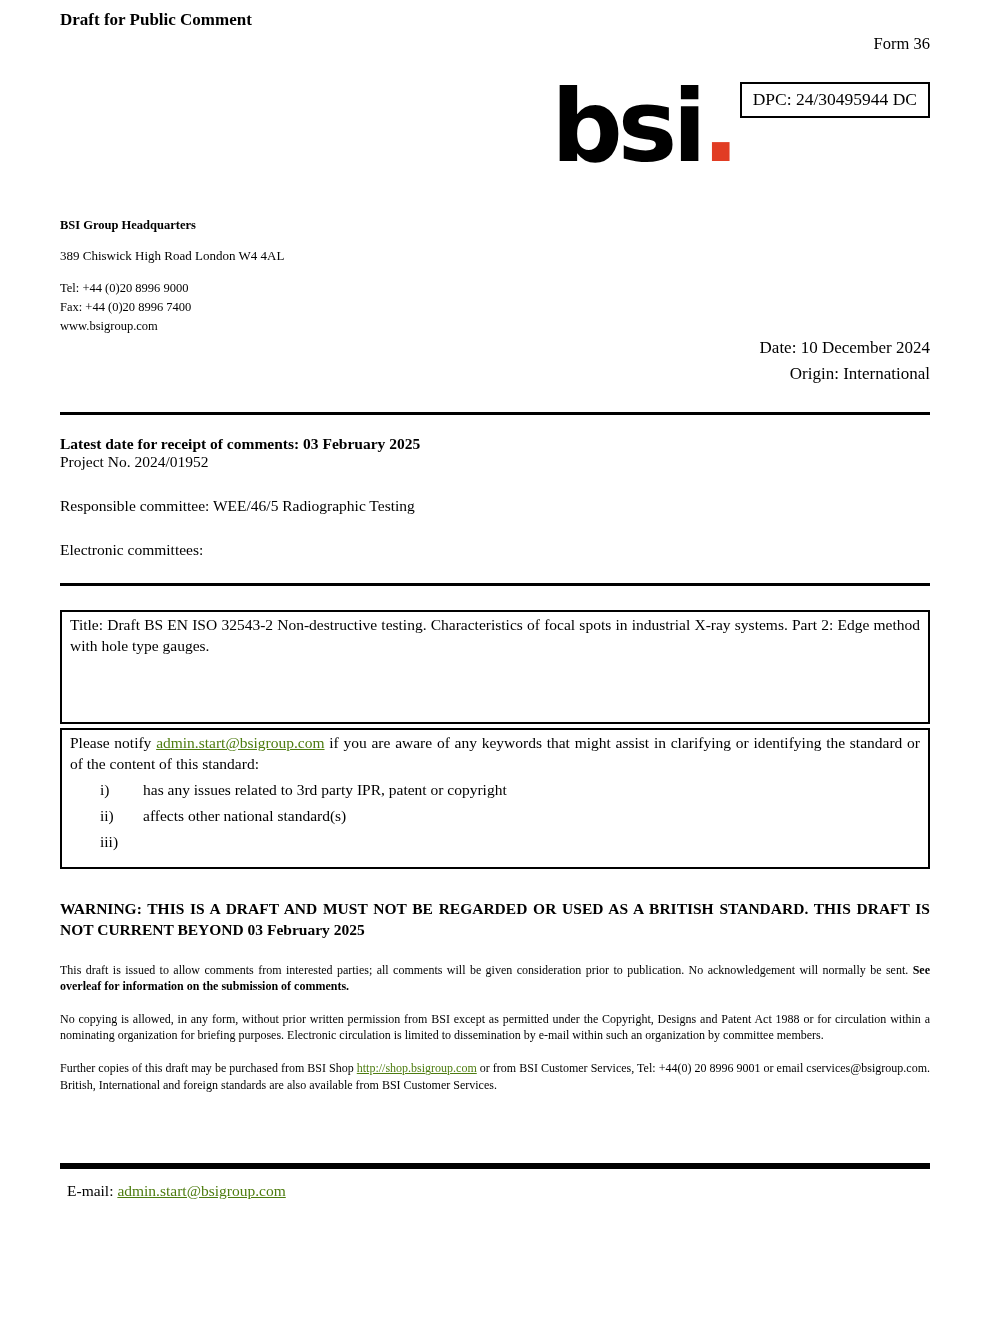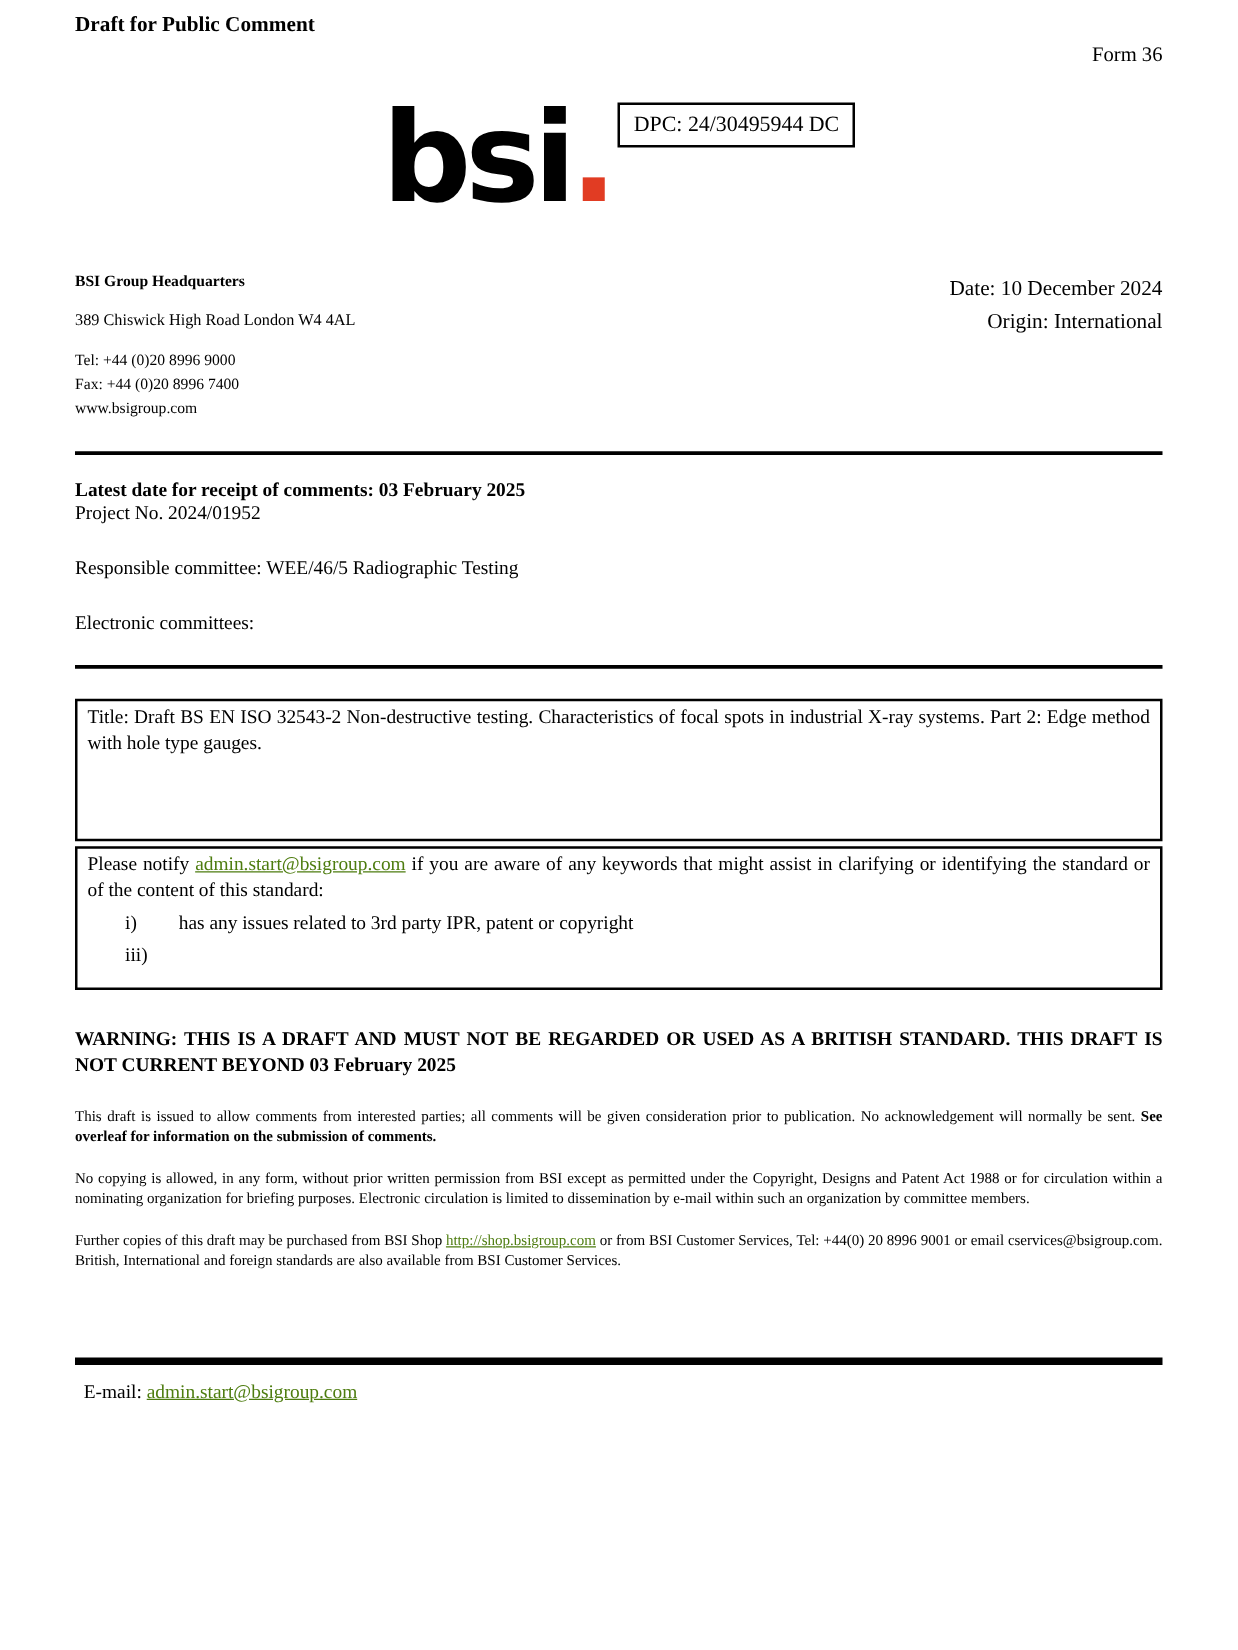--- a/index.html
+++ b/index.html
@@ -6,26 +6,26 @@
   html,body { background:#ffffff; }
   body {
     width:990px; height:1320px; overflow:hidden;
     font-family:"Liberation Serif", serif; color:#000;
   }
   .page { padding:10px 60px 0 60px; }
 
   .draft-label { font-size:17px; font-weight:bold; }
   .form-no { text-align:right; font-size:16.5px; margin-top:4px; }
 
-  .header-row { display:flex; justify-content:center; align-items:flex-start; margin-top:28px; }
+  .header-row { display:flex; justify-content:flex-end; align-items:flex-start; margin-top:28px; }
   .logo { font-family:"DejaVu Sans", sans-serif; font-weight:bold; font-size:100px; line-height:0.9; letter-spacing:-5px; }
   .logo .dot { color:#e13c23; letter-spacing:0; }
   .dpc-box { border:2px solid #000; padding:5px 11px 6px; font-size:17.5px; white-space:nowrap; }
 
-  .info-row { display:flex; justify-content:space-between; margin-top:46px; }
+  .info-row { display:flex; justify-content:space-between; margin-top:46px;flex-direction:column; }
   .contact { font-size:12.5px; }
   .contact .hq { font-weight:bold; margin-bottom:15px; }
   .contact .addr { font-size:13px; margin-bottom:15px; }
   .contact .line { line-height:1.5; }
   .meta { text-align:right; font-size:17px; line-height:1.5; }
 
   .rule { height:3px; background:#000; }
   .rule-1 { margin-top:26px; }
   .rule-2 { margin-top:24px; }
   .rule-bottom { height:6px; background:#000; margin-top:70px; }
@@ -95,20 +95,24 @@
 
   <div class="box kw-box">
     <div class="kw-notify">
       <span>Please notify </span><a class="link">admin.start@bsigroup.com</a><span> if you are aware of any keywords that might assist in clarifying or identifying the standard or of the content of this standard:</span>
     </div>
     <div class="kw-item">
       <span class="kw-num">i)</span>
       <span>has any issues related to 3rd party IPR, patent or copyright</span>
     </div>
     <div class="kw-item">
+      <span class="kw-num">ii)</span>
+      <span>affects other national standard(s)</span>
+    </div>
+    <div class="kw-item">
       <span class="kw-num">iii)</span>
     </div>
   </div>
 
   <div class="warning">WARNING: THIS IS A DRAFT AND MUST NOT BE REGARDED OR USED AS A BRITISH STANDARD. THIS DRAFT IS NOT CURRENT BEYOND 03 February 2025</div>
 
   <p class="para first">
     <span>This draft is issued to allow comments from interested parties; all comments will be given consideration prior to publication. No acknowledgement will normally be sent. </span><span class="bold">See overleaf for information on the submission of comments.</span>
   </p>
 

